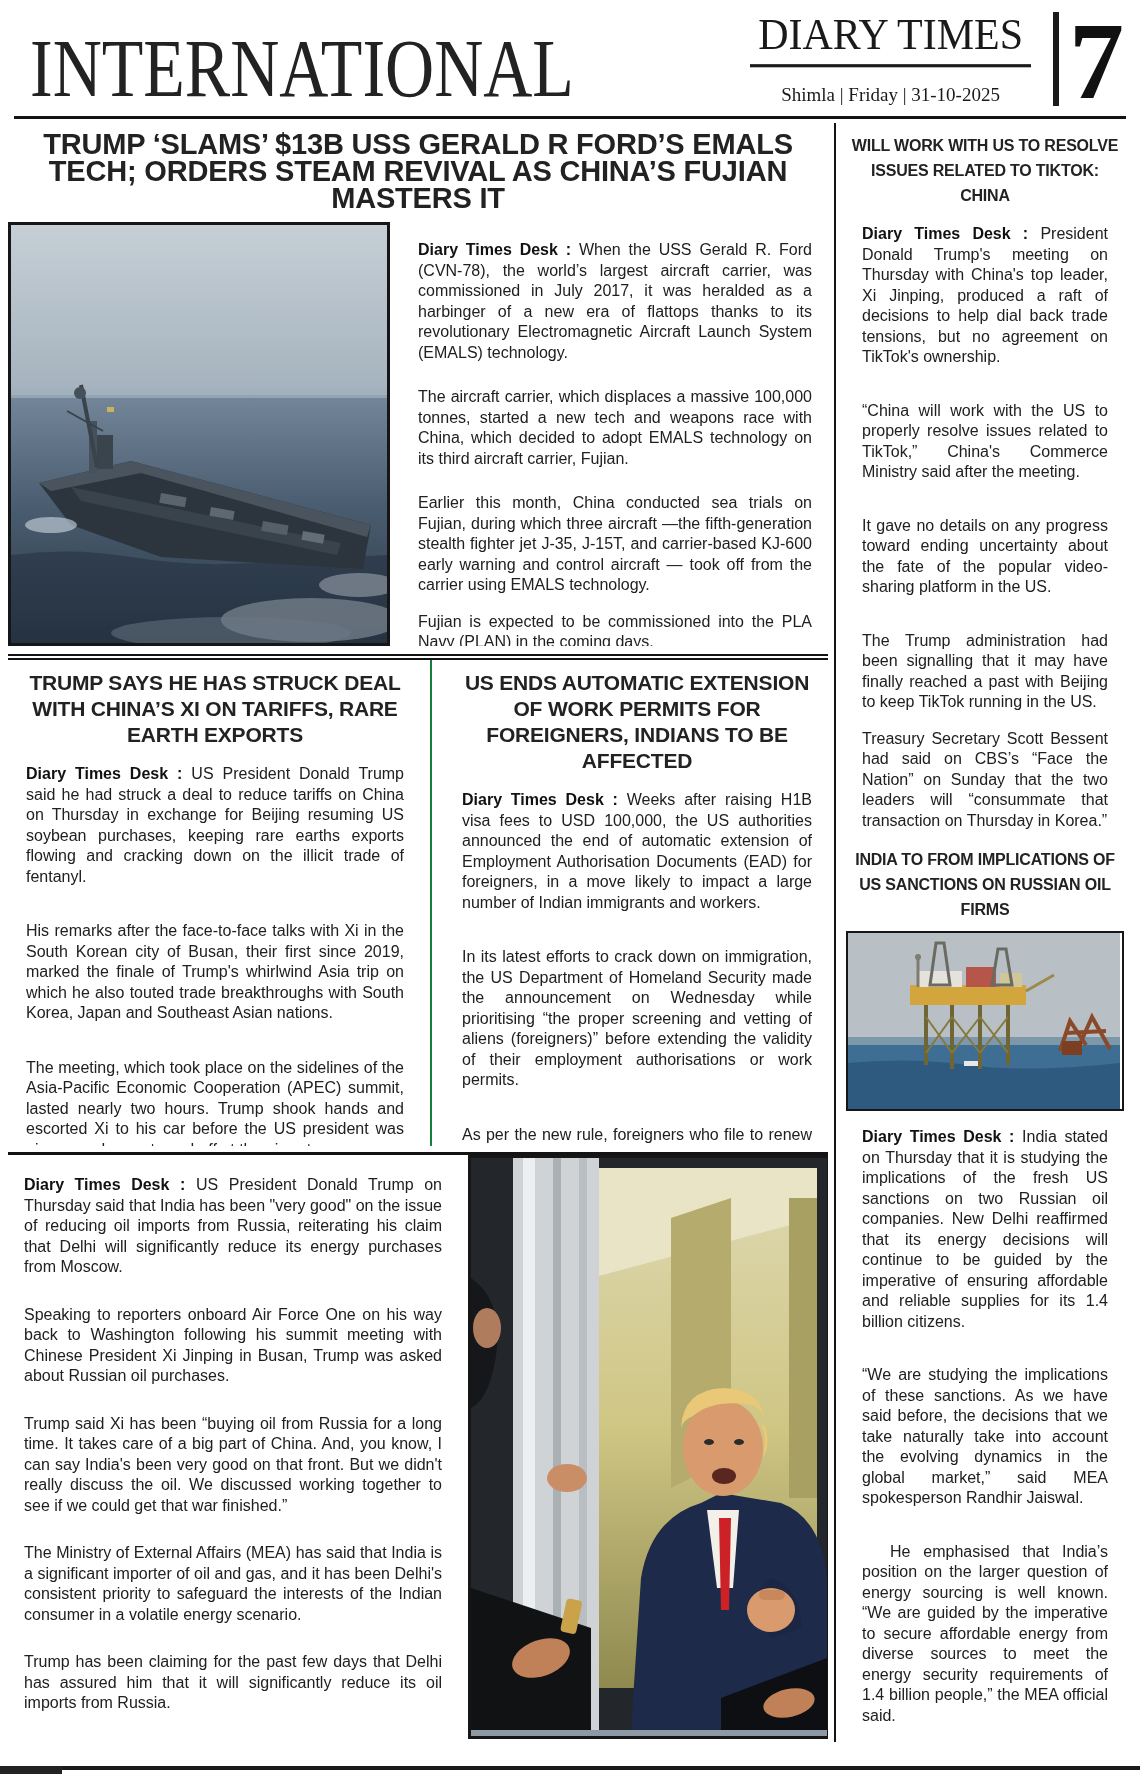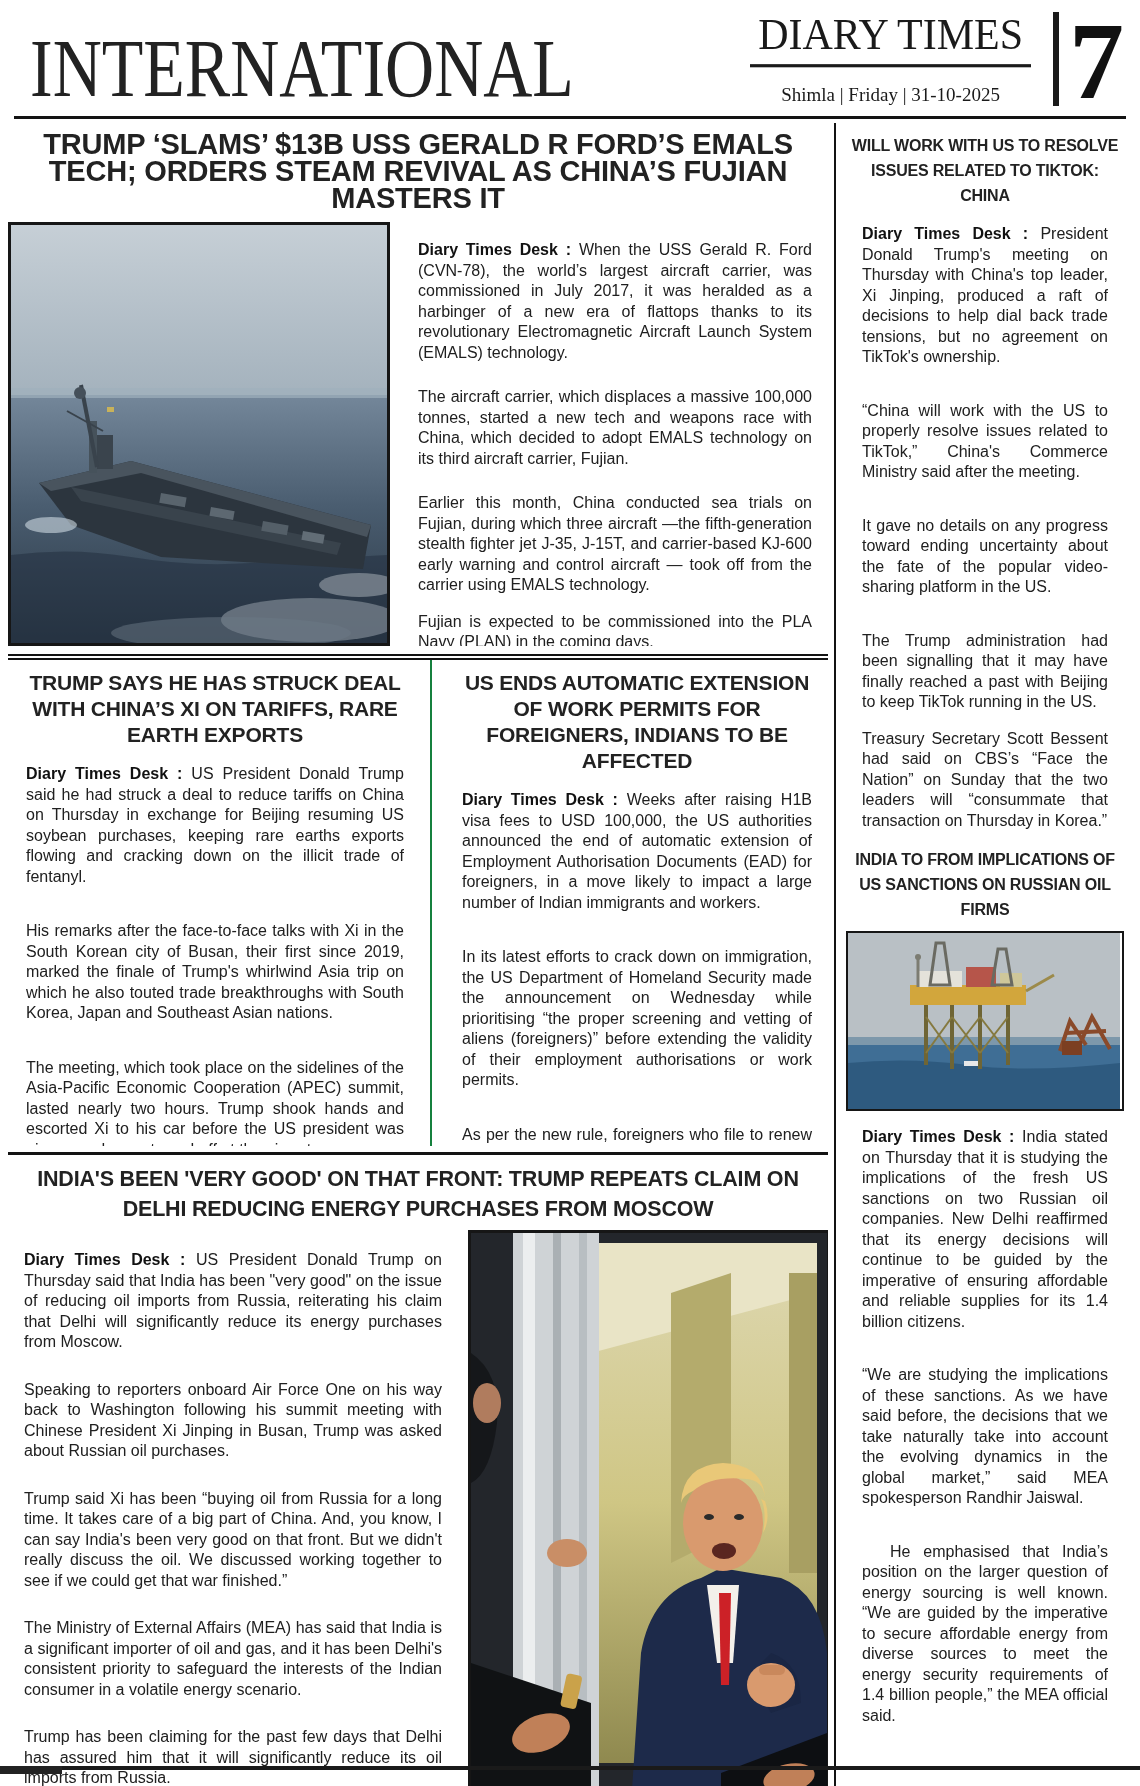--- a/index.html
+++ b/index.html
@@ -155,21 +155,20 @@
         <h3 class="b2-head">US ENDS AUTOMATIC EXTENSION OF WORK PERMITS FOR FOREIGNERS, INDIANS TO BE AFFECTED</h3>
         <p class="para"><span class="byline">Diary Times Desk :</span> <span>Weeks after raising H1B visa fees to USD 100,000, the US authorities announced the end of automatic extension of Employment Authorisation Documents (EAD) for foreigners, in a move likely to impact a large number of Indian immigrants and workers.</span></p>
         <p class="para">In its latest efforts to crack down on immigration, the US Department of Homeland Security made the announcement on Wednesday while prioritising “the proper screening and vetting of aliens (foreigners)” before extending the validity of their employment authorisations or work permits.</p>
         <p class="para">As per the new rule, foreigners who file to renew their EAD on or after October 30, 2025, will no longer receive an automatic extension, the DHS said in a news release.</p>
       </section>
     </div>
 
     <div class="single-rule"></div>
 
     <section>
-      <h2 class="b3-head">INDIA'S BEEN 'VERY GOOD' ON THAT FRONT: TRUMP REPEATS CLAIM ON DELHI REDUCING ENERGY PURCHASES FROM MOSCOW</h2>
       <div class="band3-body">
         <div class="b3-text">
           <p class="para"><span class="byline">Diary Times Desk :</span> <span>US President Donald Trump on Thursday said that India has been "very good" on the issue of reducing oil imports from Russia, reiterating his claim that Delhi will significantly reduce its energy purchases from Moscow.</span></p>
           <p class="para">Speaking to reporters onboard Air Force One on his way back to Washington following his summit meeting with Chinese President Xi Jinping in Busan, Trump was asked about Russian oil purchases.</p>
           <p class="para">Trump said Xi has been “buying oil from Russia for a long time. It takes care of a big part of China. And, you know, I can say India's been very good on that front. But we didn't really discuss the oil. We discussed working together to see if we could get that war finished.”</p>
           <p class="para">The Ministry of External Affairs (MEA) has said that India is a significant importer of oil and gas, and it has been Delhi's consistent priority to safeguard the interests of the Indian consumer in a volatile energy scenario.</p>
           <p class="para">Trump has been claiming for the past few days that Delhi has assured him that it will significantly reduce its oil imports from Russia.</p>
         </div>
         <figure class="photo-frame">
           <svg width="356" height="572" viewBox="0 0 356 572">

